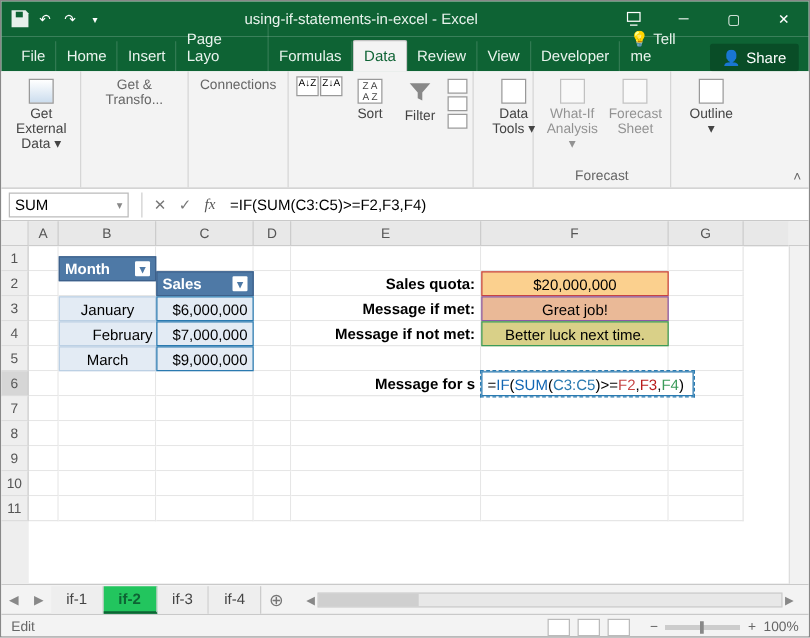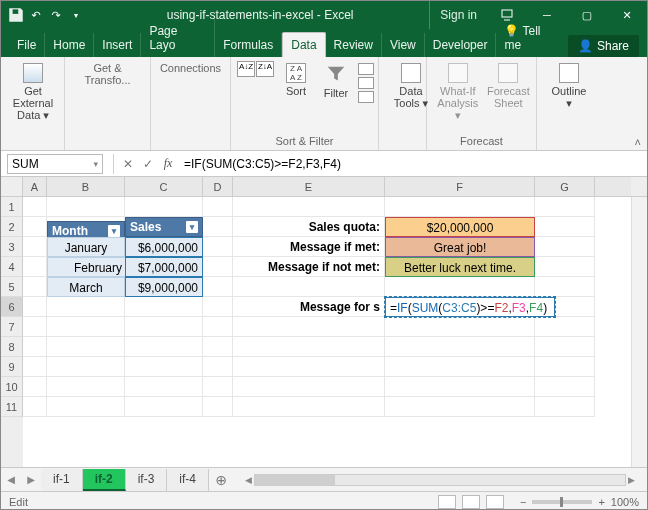--- a/index.html
+++ b/index.html
@@ -50,21 +50,21 @@
 .met{background:#eab997;text-align:center;border:1px solid #c97e45}
 .notmet{background:#d9d088;text-align:center;border:1px solid #a9a04c}
 .marq-blue{border:1.5px solid #2a7ab0!important}
 .marq-red{border:1.5px solid #c64444!important}
 .marq-pur{border:1.5px solid #8a5aa8!important}
 .marq-grn{border:1.5px solid #3b9b5a!important}
 .editing{background:#fff;border:1.5px solid #2a7ab0!important;outline:1px dashed #2a7ab0}
 .formula-span .fn{color:#1266b3}
 .formula-span .r1{color:#2a7ab0}
 .formula-span .r2{color:#c64444}
-.formula-span .r3{color:#ec4899}
+.formula-span .r3{color:#b91c1c}
 .formula-span .r4{color:#3b9b5a}
 .vscroll{width:16px;background:#f2f2f2;border-left:1px solid #ddd}
 .sheettabs{height:24px;border-top:1px solid #c9c9c9;display:flex;align-items:center;background:#f3f3f3}
 .stbtn{width:20px;text-align:center;color:#888;font-size:10px}
 .stab{padding:3px 12px;border-right:1px solid #ccc;font-size:12px;background:#eee;color:#444}
 .stab.active{background:#22c55e;border-bottom:2px solid #0e6334;color:#0e6334;font-weight:600}
 .stadd{width:24px;text-align:center;color:#777;font-size:14px}
 .hscroll{flex:1;margin:0 10px;display:flex;align-items:center;border:0}
 .hscroll .track{flex:1;height:12px;background:#e8e8e8;border:1px solid #ccc;position:relative}
 .hscroll .thumb{position:absolute;left:0;width:80px;height:10px;background:#cfcfcf}
@@ -83,21 +83,20 @@
         <svg viewBox="0 0 16 16">
           <path fill="#fff" d="M2 2h10l2 2v10H2z" opacity=".9"></path>
           <rect x="5" y="3" width="5" height="4" fill="#0e6334"></rect>
         </svg>
       </span>
     <span class="qat-icon">↶</span>
     <span class="qat-icon">↷</span>
     <span class="qat-icon" style="font-size:8px">▾</span>
   </div>
   <div class="title">using-if-statements-in-excel - Excel</div>
-  <div class="signin">Sign in</div>
   <div class="winbtns">
     <div class="winbtn">
         <svg width="12" height="12" viewBox="0 0 12 12">
           <rect x="1" y="1" width="10" height="7" fill="none" stroke="#fff"></rect>
           <path d="M3 11h6" stroke="#fff"></path>
         </svg>
       </div>
     <div class="winbtn">─</div>
     <div class="winbtn">▢</div>
     <div class="winbtn">✕</div>
@@ -153,21 +152,20 @@
             <path fill="#888" d="M3 4h18l-7 8v7l-4-2v-5z"></path>
           </svg>
           <div class="lbl">Filter</div>
         </div>
       <div style="display:flex;flex-direction:column;gap:2px;padding-top:2px">
         <div class="dbox" style="width:16px;height:12px"></div>
         <div class="dbox" style="width:16px;height:12px"></div>
         <div class="dbox" style="width:16px;height:12px"></div>
       </div>
     </div>
-    <div class="label">Sort &amp; Filter</div>
   </div>
   <div class="rgroup" style="width:48px">
     <div class="icons">
         <div class="ibtn big">
           <div class="dbox"></div>
           <div class="lbl" style="white-space:pre-line">Data
 Tools ▾</div>
         </div>
       </div>
     <div class="label"></div>
@@ -311,21 +309,21 @@
         <div class="cell " style="left: 210px; top: 180px; width: 152px;"></div>
         <div class="cell " style="left: 362px; top: 180px; width: 150px;"></div>
         <div class="cell " style="left: 512px; top: 180px; width: 60px;"></div>
         <div class="cell " style="left: 0px; top: 200px; width: 24px;"></div>
         <div class="cell " style="left: 24px; top: 200px; width: 78px;"></div>
         <div class="cell " style="left: 102px; top: 200px; width: 78px;"></div>
         <div class="cell " style="left: 180px; top: 200px; width: 30px;"></div>
         <div class="cell " style="left: 210px; top: 200px; width: 152px;"></div>
         <div class="cell " style="left: 362px; top: 200px; width: 150px;"></div>
         <div class="cell " style="left: 512px; top: 200px; width: 60px;"></div>
-        <div class="cell thdr" style="left: 24px; top: 24px; width: 78px;">Month<span class="drop">▾</span></div>
+        <div class="cell thdr" style="left: 24px; top: 8px; width: 78px;">Month<span class="drop">▾</span></div>
         <div class="cell thdr" style="left: 102px; top: 20px; width: 78px;">Sales<span class="drop">▾</span></div>
         <div class="cell tcell l" style="left: 24px; top: 40px; width: 78px;">January</div>
         <div class="cell tcell marq-blue" style="left: 102px; top: 40px; width: 78px;">$6,000,000</div>
         <div class="cell tcell l" style="left: 24px; top: 60px; width: 102px;">February</div>
         <div class="cell tcell marq-blue" style="left: 102px; top: 60px; width: 78px;">$7,000,000</div>
         <div class="cell tcell l" style="left: 24px; top: 80px; width: 78px;">March</div>
         <div class="cell tcell marq-blue" style="left: 102px; top: 80px; width: 78px;">$9,000,000</div>
         <div class="cell label-r" style="left: 210px; top: 20px; width: 152px;">Sales quota:</div>
         <div class="cell label-r" style="left: 210px; top: 40px; width: 152px;">Message if met:</div>
         <div class="cell label-r" style="left: 210px; top: 60px; width: 152px;">Message if not met:</div>

